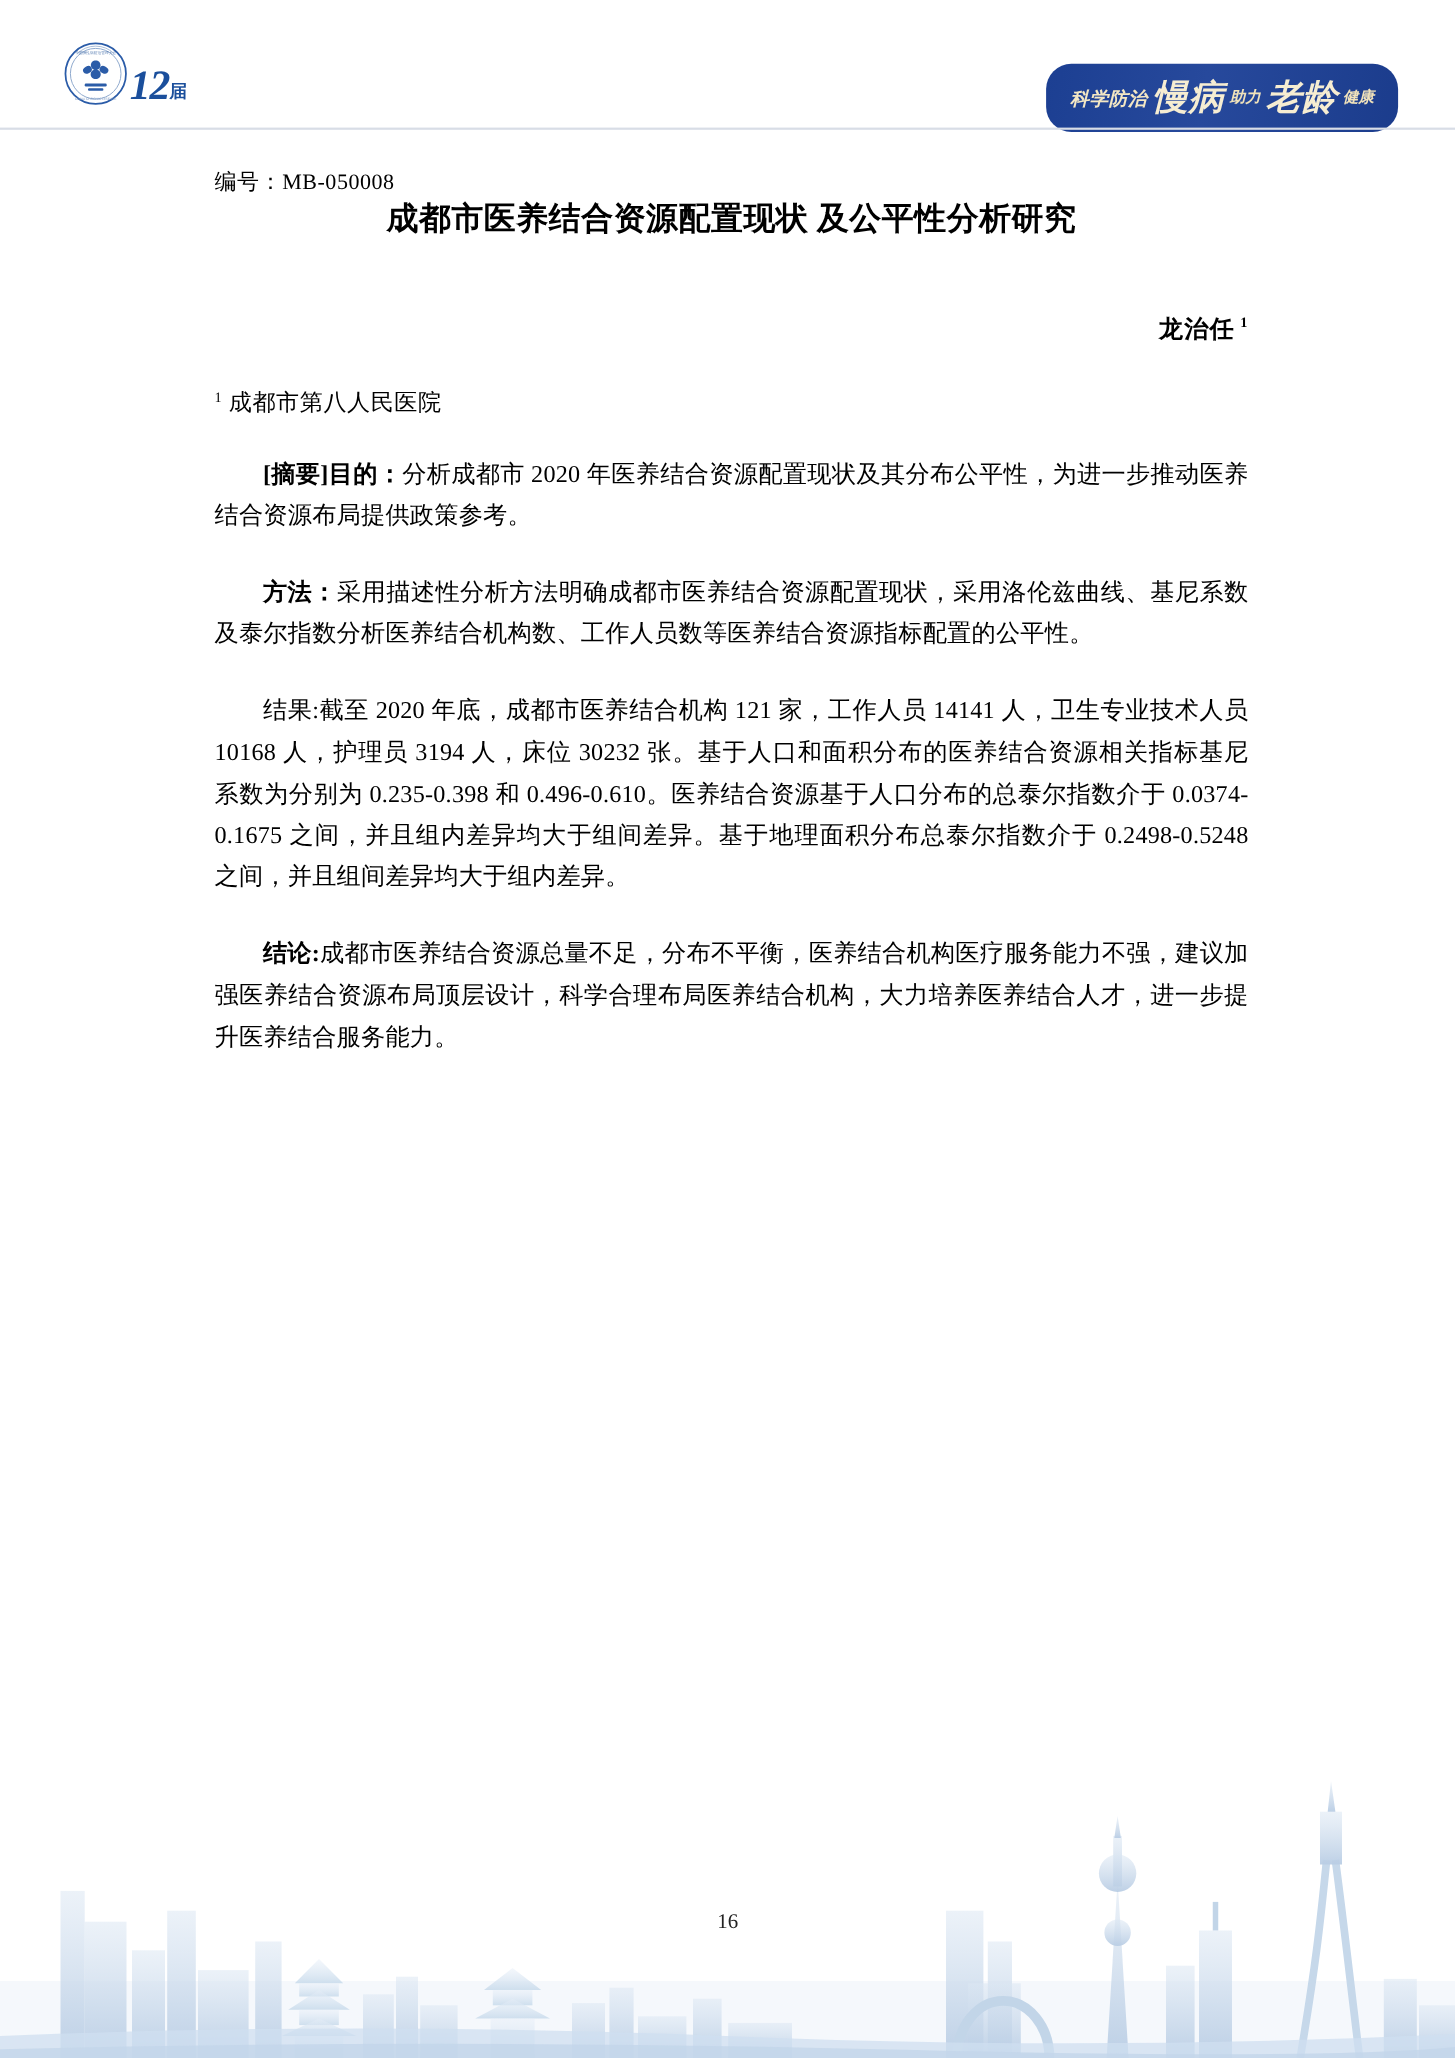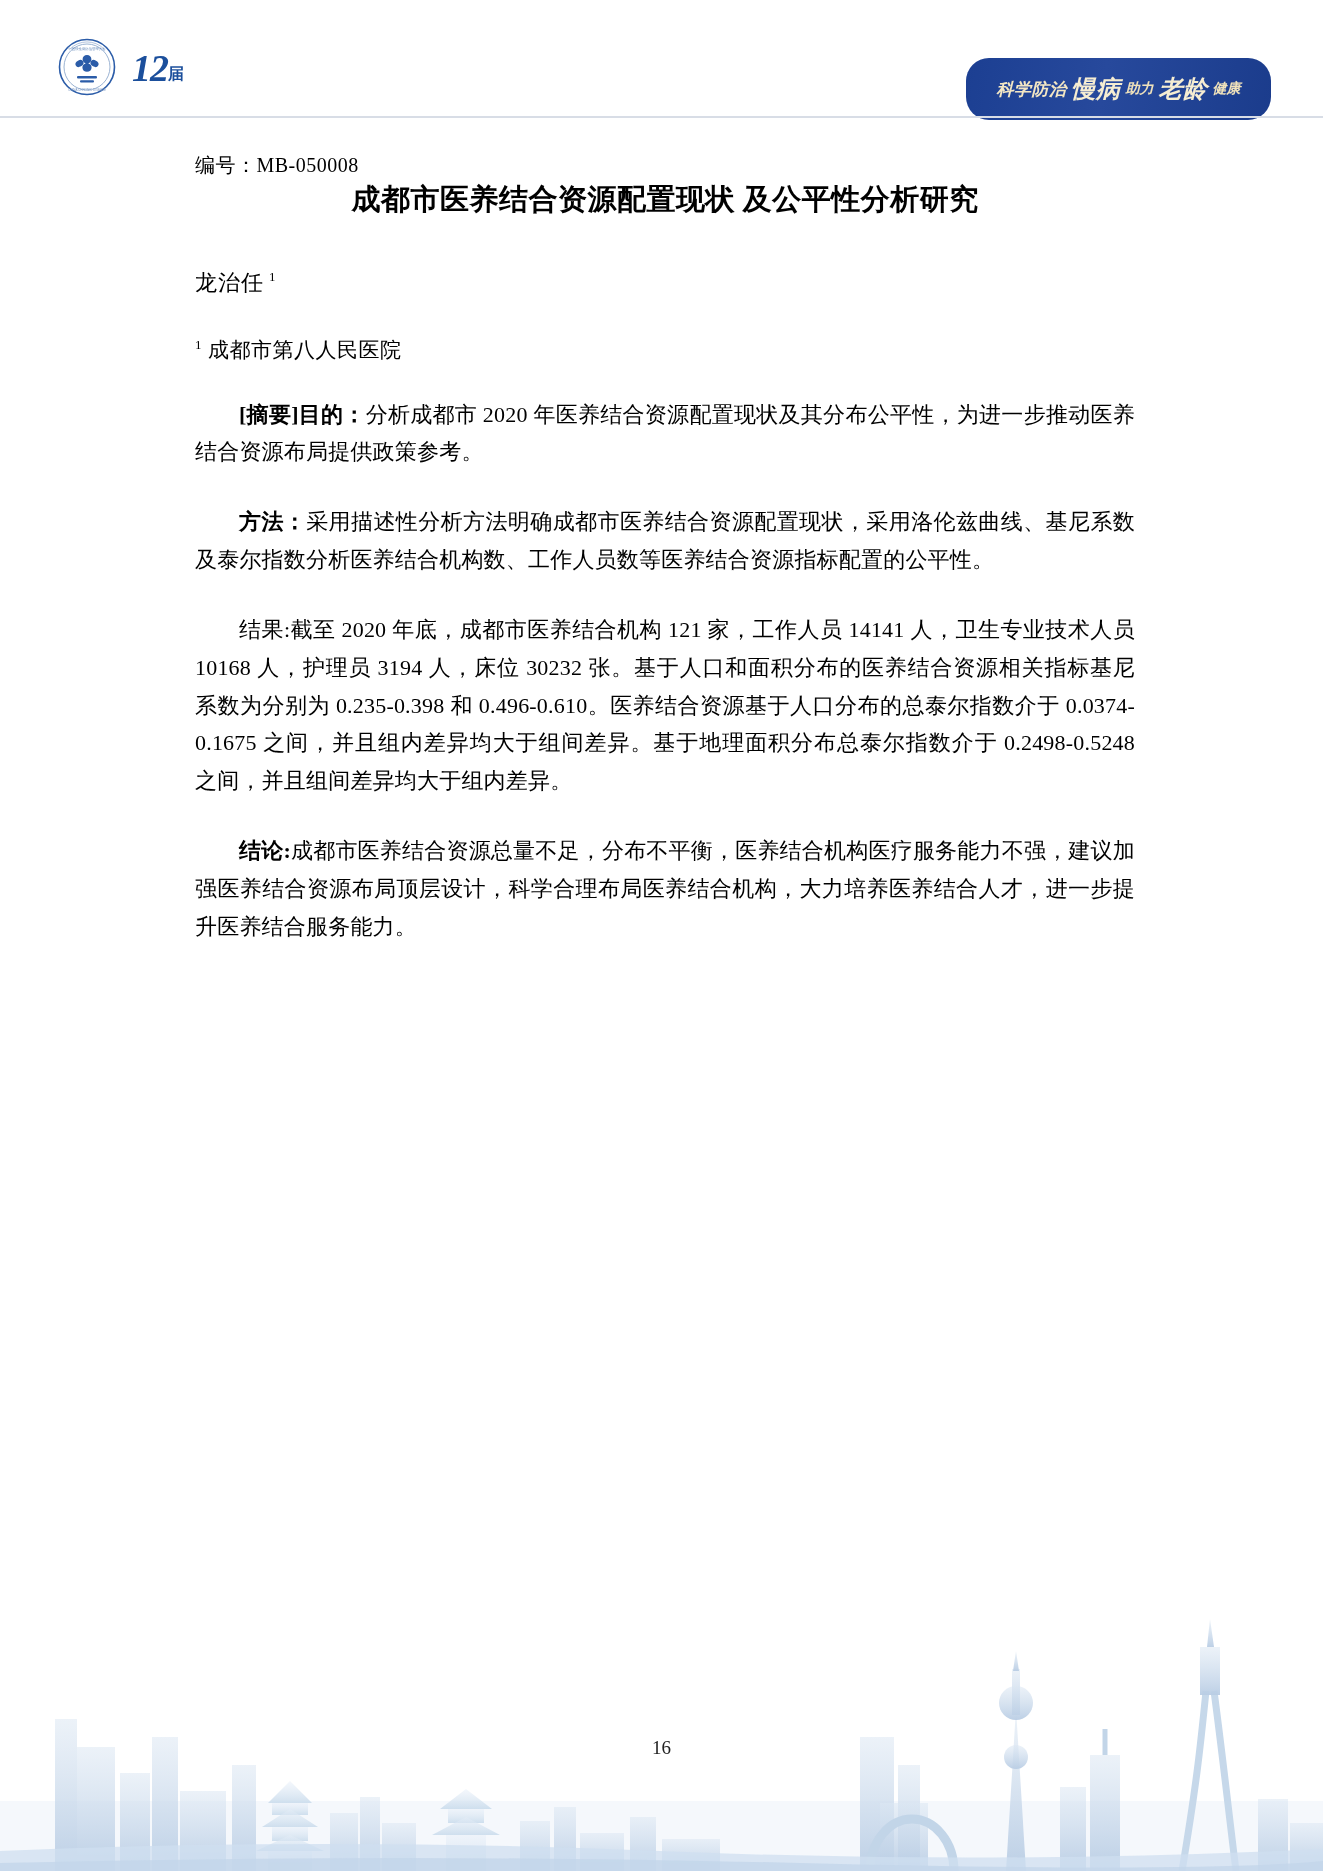--- a/index.html
+++ b/index.html
@@ -39,22 +39,22 @@
     width: 1323px;
     height: 2px;
     background: #d8dde6;
   }
 
   .brand-block {
     position: absolute;
     left: 58px;
     top: 38px;
     display: flex;
-    align-items: center;
-    gap: 16px;
+    align-items: flex-end;
+    gap: 2px;
   }
 
   .brand-seal {
     width: 58px;
     height: 58px;
     flex: 0 0 58px;
     position: relative;
   }
 
   .brand-edition {
@@ -106,21 +106,21 @@
     font-style: italic;
     font-weight: bold;
     font-size: 17px;
     color: #f3e7c4;
     letter-spacing: 0.5px;
   }
   .banner-big {
     font-family: Liberation Sans, sans-serif;
     font-style: italic;
     font-weight: bold;
-    font-size: 24px;
+    font-size: 32px;
     color: #f6edd2;
     letter-spacing: 0.5px;
     margin: 0 2px;
   }
   .banner-tiny {
     font-family: "Liberation Serif", serif;
     font-style: italic;
     font-weight: bold;
     font-size: 14px;
     color: #f0e2bb;
@@ -145,25 +145,26 @@
   .doc-title {
     text-align: center;
     font-size: 29px;
     font-weight: bold;
     color: #000;
     letter-spacing: 0.5px;
     line-height: 1.4;
   }
 
   .doc-author {
-    text-align: left;
+    text-align: right;
     font-size: 22px;
     color: #000;
-    margin-top: 48px;
+    margin-top: 64px;
     letter-spacing: 1px;
+    font-weight: bold;
   }
   .sup {
     font-size: 13px;
     vertical-align: super;
     margin-left: 5px;
   }
   .sup-pre {
     font-size: 13px;
     vertical-align: super;
     margin-right: 6px;

